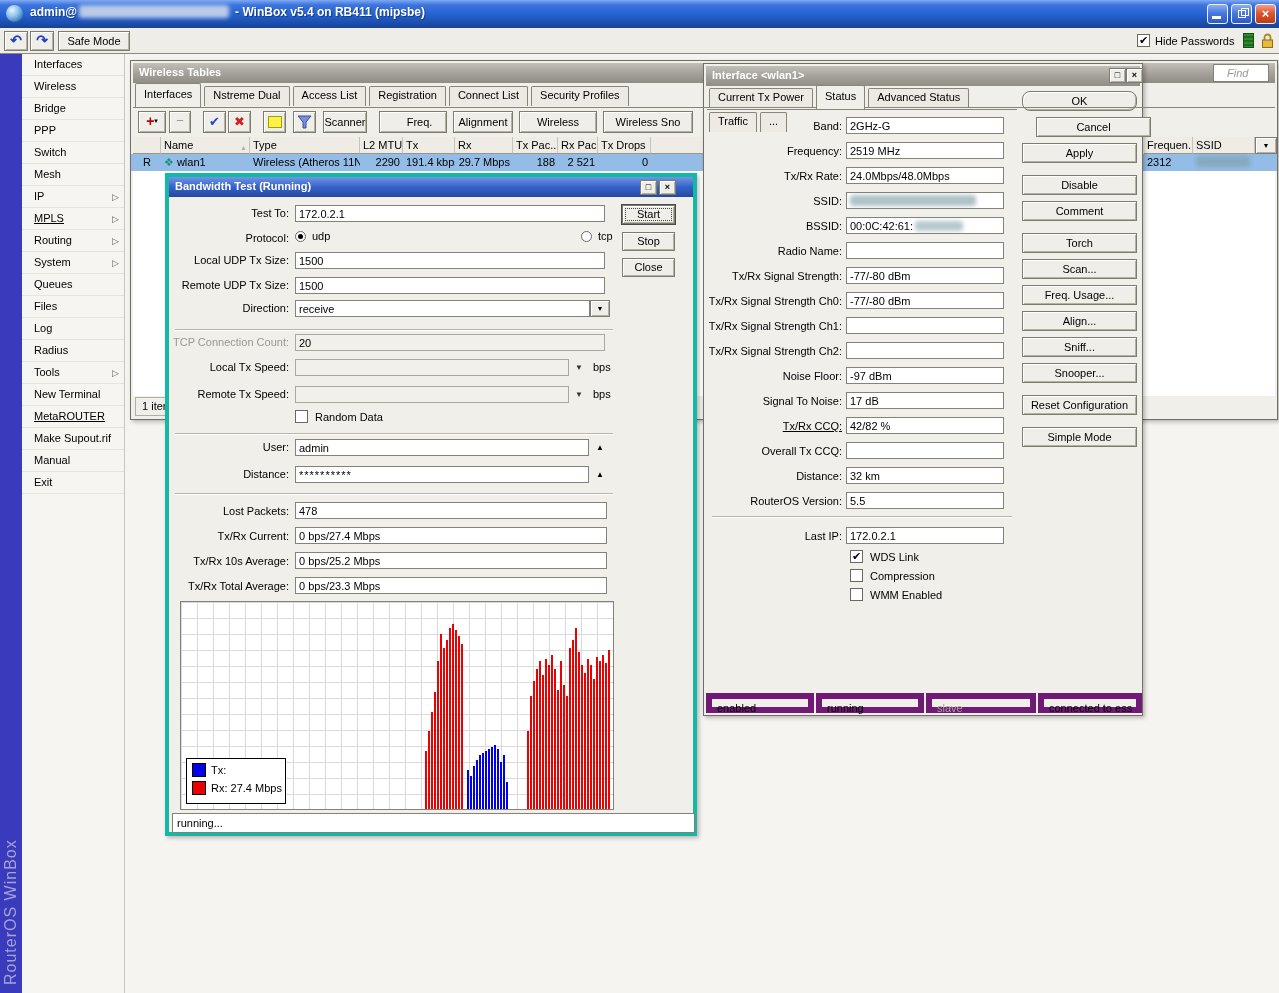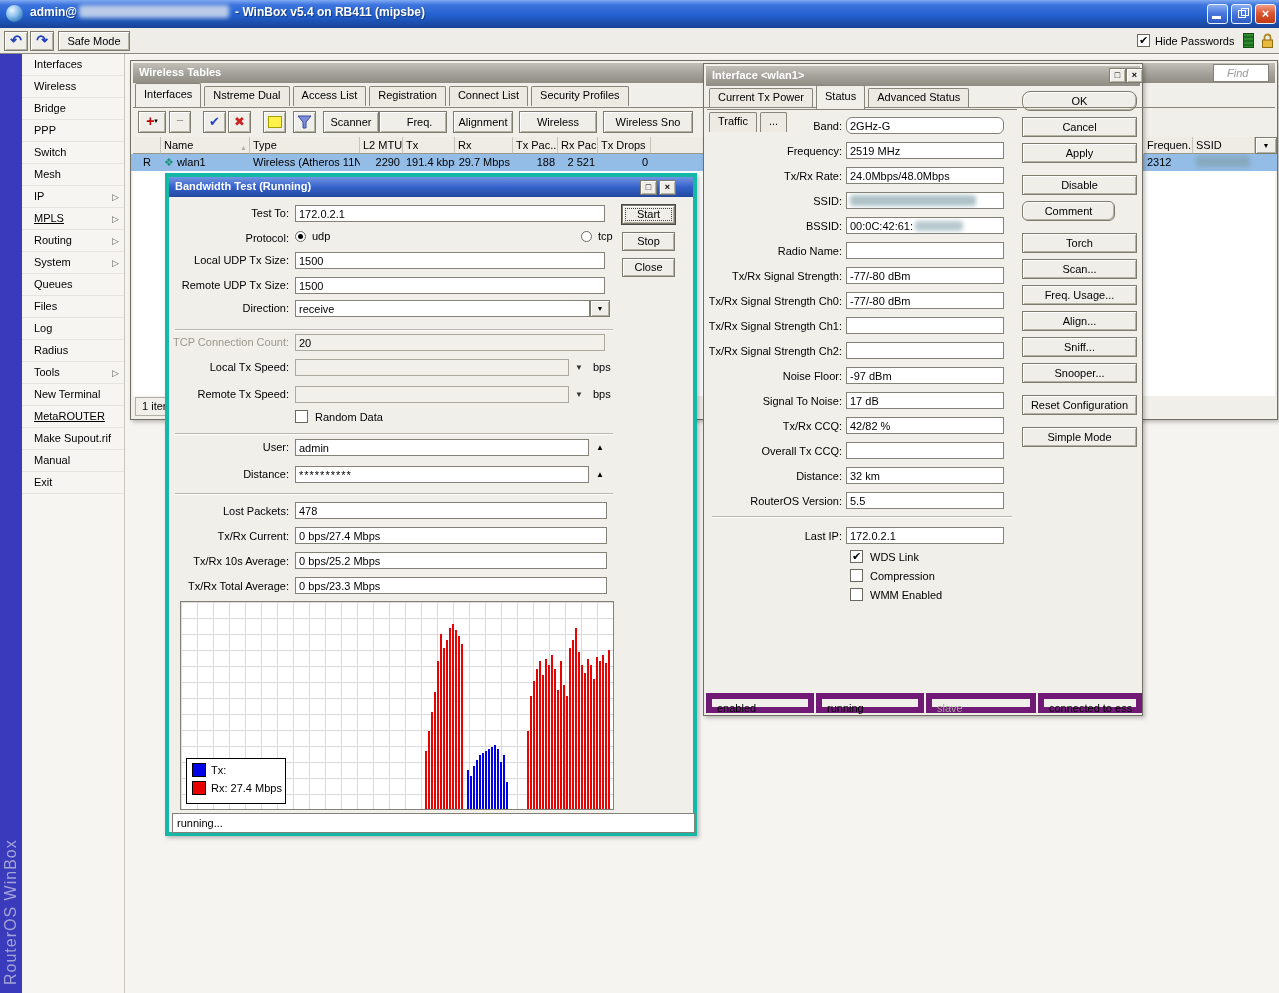--- a/index.html
+++ b/index.html
@@ -181,21 +181,21 @@
 
   <div id="wt-toolbar">
     <div class="icbtn btn" style="left:5px;width:28px;"><span style="color:#C00000;font-weight:bold;font-size:14px;line-height:19px;">+</span><span style="font-size:7px;vertical-align:3px;">▾</span></div>
     <div class="icbtn btn" style="left:36px;width:22px;color:#9B988E;font-size:13px;line-height:18px;"><span>−</span></div>
     <div class="icbtn btn" style="left:70px;width:23px;color:#2244CC;font-size:13px;line-height:19px;"><span>✔</span></div>
     <div class="icbtn btn" style="left:95px;width:23px;color:#CC2222;font-size:13px;line-height:19px;"><span>✖</span></div>
     <div class="icbtn btn" style="left:130px;width:23px;"><span style="display:inline-block;width:14px;height:12px;background:#FFF04A;border:1px solid #A0A000;margin-top:4px;"></span></div>
     <div class="icbtn btn" style="left:160px;width:23px;"><svg width="15" height="15" style="margin-top:3px;">
           <polygon points="1,1 14,1 9,7 9,13 6,13 6,7" fill="#7B8ED8" stroke="#3A4AA0"></polygon>
         </svg></div>
-  <div class="btn" style="position: absolute; left: 190px; top: 2px; width: 56px; height: 22px; line-height: 20px;">Scanner</div>
+  <div class="btn" style="position: absolute; left: 190px; top: 2px; width: 44px; height: 22px; line-height: 20px;">Scanner</div>
       <div class="btn" style="position: absolute; left: 246px; top: 2px; width: 68px; height: 22px; line-height: 20px; padding-left: 13px;">Freq. Usage</div>
       <div class="btn" style="position: absolute; left: 320px; top: 2px; width: 60px; height: 22px; line-height: 20px;">Alignment</div>
       <div class="btn" style="position: absolute; left: 386px; top: 2px; width: 78px; height: 22px; line-height: 20px;">Wireless Sniffer</div>
       <div class="btn" style="position: absolute; left: 470px; top: 2px; width: 90px; height: 22px; line-height: 20px;">Wireless Sno</div>
     </div>
 
   <div id="wt-body"></div>
   <div id="wt-header">
       <div class="hcell" style="left: 2px; width: 28px;"></div>
       <div class="hcell" style="left: 30px; width: 89px;">Name<div class="sorticon">▲</div></div>
@@ -236,21 +236,21 @@
 
 <div id="if-window" class="window" style="left:703px;top:63px;width:440px;height:653px;">
   <div class="tb tb-inactive"><span>Interface &lt;wlan1&gt;</span></div>
   <div class="winctl btn" style="left:405px;top:4px;"><span>□</span></div>
   <div class="winctl btn" style="left:422px;top:4px;"><span>×</span></div>
 
   <div id="if-tabs" class="tabstrip" style="left:3px;top:21px;width:310px;height:25px;"><div class="tabline"></div><div class="tab">Current Tx Power</div><div class="tab active">Status</div><div class="tab">Advanced Status</div><div class="tab">Traffic</div><div class="tab">...</div></div>
 
   <div id="if-fields" class="abs" style="left:0;top:0;right:0;bottom:0;">
       <div class="flabel" style="left: 2px; top: 54px; width: 136px;">Band:</div>
-      <div class="sunken fval" style="left: 142px; top: 53px; width: 158px; height: 17px; border-radius: 6px;">2GHz-G</div>
+      <div class="sunken fval" style="left: 142px; top: 53px; width: 158px; height: 17px;">2GHz-G</div>
       <div class="flabel" style="left: 2px; top: 79px; width: 136px;">Frequency:</div>
       <div class="sunken fval" style="left: 142px; top: 78px; width: 158px; height: 17px;">2519 MHz</div>
       <div class="flabel" style="left: 2px; top: 104px; width: 136px;">Tx/Rx Rate:</div>
       <div class="sunken fval" style="left: 142px; top: 103px; width: 158px; height: 17px;">24.0Mbps/48.0Mbps</div>
       <div class="flabel" style="left: 2px; top: 129px; width: 136px;">SSID:</div>
       <div class="sunken fval" style="left: 142px; top: 128px; width: 158px; height: 17px;"><div class="blur blur-field" style="width: 126px; height: 11px; margin-top: 1px;"></div></div>
       <div class="flabel" style="left: 2px; top: 154px; width: 136px;">BSSID:</div>
       <div class="sunken fval" style="left: 142px; top: 153px; width: 158px; height: 17px;"><span>00:0C:42:61:</span><div class="blur blur-bssid" style="display: inline-block;"></div></div>
       <div class="flabel" style="left: 2px; top: 179px; width: 136px;">Radio Name:</div>
       <div class="sunken fval" style="left: 142px; top: 178px; width: 158px; height: 17px;"></div>
@@ -259,44 +259,44 @@
       <div class="flabel" style="left: 2px; top: 229px; width: 136px;">Tx/Rx Signal Strength Ch0:</div>
       <div class="sunken fval" style="left: 142px; top: 228px; width: 158px; height: 17px;">-77/-80 dBm</div>
       <div class="flabel" style="left: 2px; top: 254px; width: 136px;">Tx/Rx Signal Strength Ch1:</div>
       <div class="sunken fval" style="left: 142px; top: 253px; width: 158px; height: 17px;"></div>
       <div class="flabel" style="left: 2px; top: 279px; width: 136px;">Tx/Rx Signal Strength Ch2:</div>
       <div class="sunken fval" style="left: 142px; top: 278px; width: 158px; height: 17px;"></div>
       <div class="flabel" style="left: 2px; top: 304px; width: 136px;">Noise Floor:</div>
       <div class="sunken fval" style="left: 142px; top: 303px; width: 158px; height: 17px;">-97 dBm</div>
       <div class="flabel" style="left: 2px; top: 329px; width: 136px;">Signal To Noise:</div>
       <div class="sunken fval" style="left: 142px; top: 328px; width: 158px; height: 17px;">17 dB</div>
-      <div class="flabel" style="left: 2px; top: 354px; width: 136px;">Tx/Rx CCQ:</div>
+      <div class="flabel" style="left: 2px; top: 354px; width: 136px; text-decoration: underline;">Tx/Rx CCQ:</div>
       <div class="sunken fval" style="left: 142px; top: 353px; width: 158px; height: 17px;">42/82 %</div>
       <div class="flabel" style="left: 2px; top: 379px; width: 136px;">Overall Tx CCQ:</div>
       <div class="sunken fval" style="left: 142px; top: 378px; width: 158px; height: 17px;"></div>
       <div class="flabel" style="left: 2px; top: 404px; width: 136px;">Distance:</div>
       <div class="sunken fval" style="left: 142px; top: 403px; width: 158px; height: 17px;">32 km</div>
       <div class="flabel" style="left: 2px; top: 429px; width: 136px;">RouterOS Version:</div>
       <div class="sunken fval" style="left: 142px; top: 428px; width: 158px; height: 17px;">5.5</div>
       <div class="etch" style="left: 8px; width: 300px; top: 452px;"></div>
       <div class="flabel" style="left: 2px; top: 464px; width: 136px;">Last IP:</div>
       <div class="sunken fval" style="left: 142px; top: 463px; width: 158px; height: 17px;">172.0.2.1</div>
       <div class="cb" style="left: 146px; top: 486px; position: absolute;">✔</div>
       <div class="abs" style="left: 166px; top: 487px; position: absolute;">WDS Link</div>
       <div class="cb" style="left: 146px; top: 505px; position: absolute;"></div>
       <div class="abs" style="left: 166px; top: 506px; position: absolute;">Compression</div>
       <div class="cb" style="left: 146px; top: 524px; position: absolute;"></div>
       <div class="abs" style="left: 166px; top: 525px; position: absolute;">WMM Enabled</div>
     </div>
   <div id="if-buttons" class="abs" style="left:0;top:0;right:0;bottom:0;">
       <div class="btn" style="position: absolute; left: 318px; top: 27px; width: 115px; height: 20px; line-height: 18px; border-radius: 8px;">OK</div>
-      <div class="btn" style="position: absolute; left: 318px; top: 53px; width: 115px; height: 20px; line-height: 18px;">Cancel</div>
+      <div class="btn" style="position: absolute; left: 332px; top: 53px; width: 115px; height: 20px; line-height: 18px;">Cancel</div>
       <div class="btn" style="position: absolute; left: 318px; top: 79px; width: 115px; height: 20px; line-height: 18px;">Apply</div>
       <div class="btn" style="position: absolute; left: 318px; top: 111px; width: 115px; height: 20px; line-height: 18px;">Disable</div>
-      <div class="btn" style="position: absolute; left: 318px; top: 137px; width: 93px; height: 20px; line-height: 18px; border-radius: 6px;">Comment</div>
+      <div class="btn" style="position: absolute; left: 318px; top: 137px; width: 115px; height: 20px; line-height: 18px;">Comment</div>
       <div class="btn" style="position: absolute; left: 318px; top: 169px; width: 115px; height: 20px; line-height: 18px;">Torch</div>
       <div class="btn" style="position: absolute; left: 318px; top: 195px; width: 115px; height: 20px; line-height: 18px;">Scan...</div>
       <div class="btn" style="position: absolute; left: 318px; top: 221px; width: 115px; height: 20px; line-height: 18px;">Freq. Usage...</div>
       <div class="btn" style="position: absolute; left: 318px; top: 247px; width: 115px; height: 20px; line-height: 18px;">Align...</div>
       <div class="btn" style="position: absolute; left: 318px; top: 273px; width: 115px; height: 20px; line-height: 18px;">Sniff...</div>
       <div class="btn" style="position: absolute; left: 318px; top: 299px; width: 115px; height: 20px; line-height: 18px;">Snooper...</div>
       <div class="btn" style="position: absolute; left: 318px; top: 331px; width: 115px; height: 20px; line-height: 18px;">Reset Configuration</div>
       <div class="btn" style="position: absolute; left: 318px; top: 363px; width: 115px; height: 20px; line-height: 18px;">Simple Mode</div>
     </div>
   <div id="if-statusbar" class="abs" style="left:0;top:0;right:0;bottom:0;">

